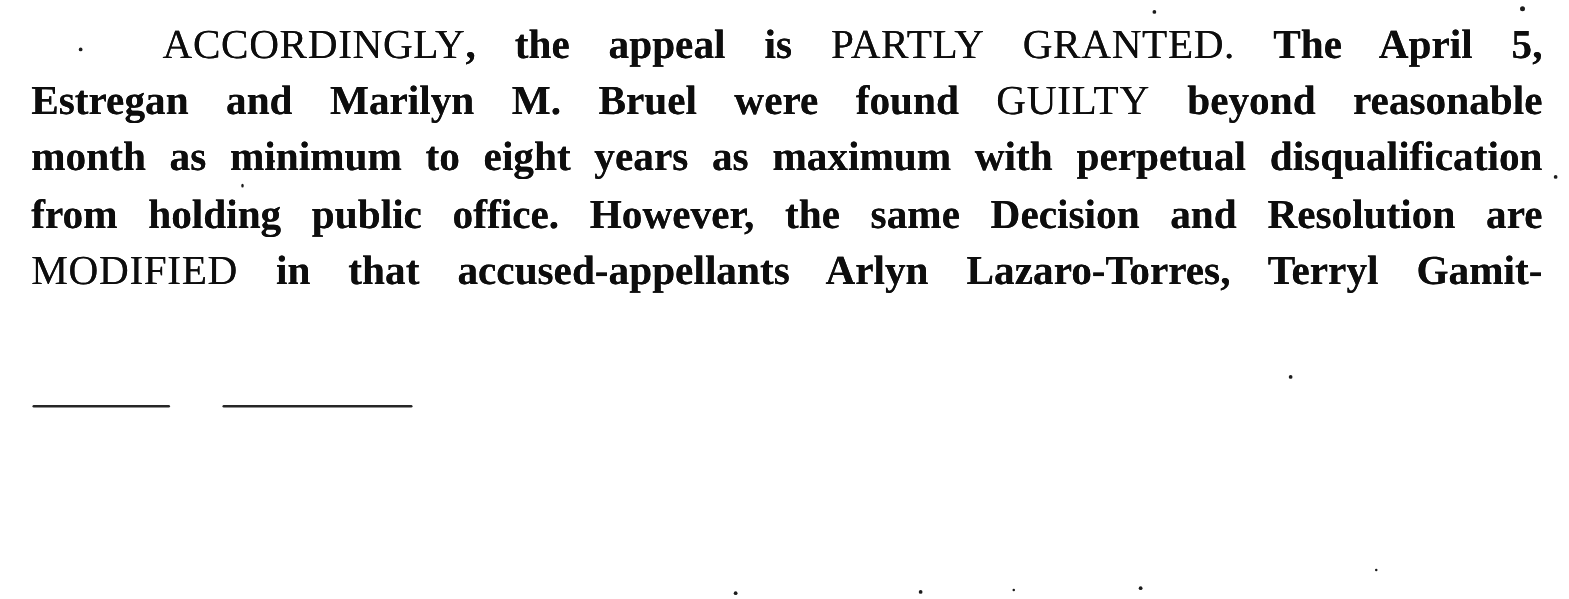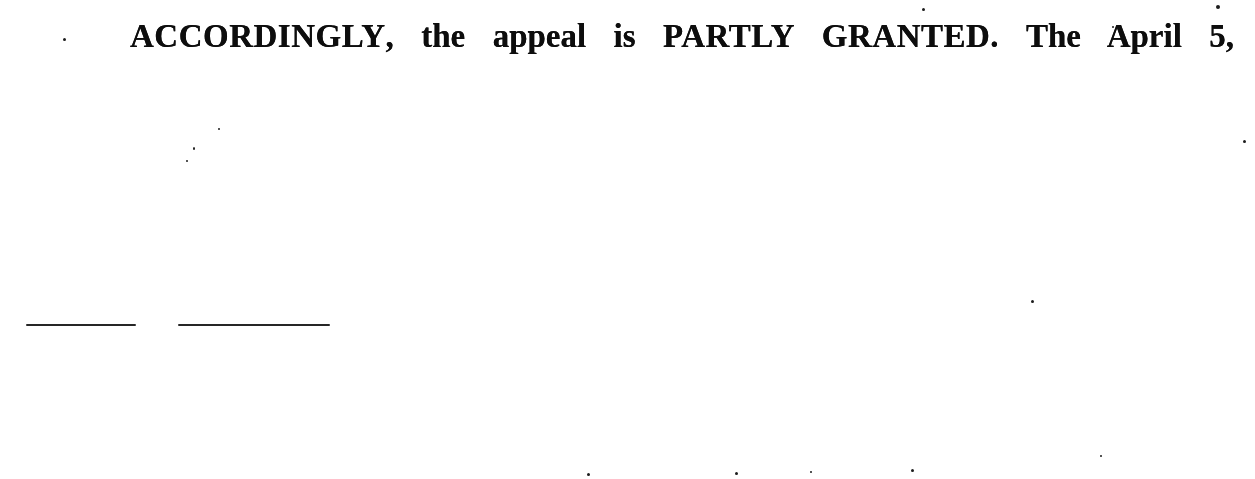--- a/index.html
+++ b/index.html
@@ -25,40 +25,44 @@
     line-height: 45.2px;
     text-align: justify;
     text-align-last: justify;
     -moz-text-align-last: justify;
     white-space: normal;
     
     text-shadow: 0 0 0.4px #222;
   }
   .line.indent { text-indent: 105px; }
   .run { font-weight: bold; }
-  .run.bold { font-weight: bold; letter-spacing: 0.5px; }
+  .run.bold { font-weight: normal; letter-spacing: 0.5px; }
   
   .speck {
     position: absolute;
     background: #1c1c1c;
     border-radius: 50%;
   }
   .artifact-line {
     position: absolute;
     background: #262626;
     height: 2px;
     border-radius: 1px;
   }
 </style>
 </head>
 <body>
 
 <div class="page">
   <div class="paragraph">
       <div class="line indent"><span class="run bold">ACCORDINGLY</span><span class="run">, the appeal is </span><span class="run bold">PARTLY GRANTED.</span><span class="run"> The April 5,</span></div>
+      <div class="line"><span class="run">Estregan and Marilyn M. Bruel were found </span><span class="run bold">GUILTY</span><span class="run"> beyond reasonable</span></div>
+      <div class="line"><span class="run">month as minimum to eight years as maximum with perpetual disqualification</span></div>
+      <div class="line"><span class="run">from holding public office. However, the same Decision and Resolution are</span></div>
+      <div class="line"><span class="run bold">MODIFIED</span><span class="run"> in that accused-appellants Arlyn Lazaro-Torres, Terryl Gamit-</span></div>
     </div>
 
   <div class="speck" style="left:63px;  top:38px;  width:3px; height:3px;"></div>
   <div class="speck" style="left:922px; top:8px;   width:3px; height:3px;"></div>
   <div class="speck" style="left:1216px;top:5px;   width:4px; height:4px;"></div>
   <div class="speck" style="left:1112px;top:26px;  width:2px; height:2px;"></div>
   <div class="speck" style="left:193px; top:147px; width:2px; height:3px;"></div>
   <div class="speck" style="left:218px; top:128px; width:2px; height:2px;"></div>
   <div class="speck" style="left:1243px;top:140px; width:3px; height:3px;"></div>
   <div class="speck" style="left:186px; top:160px; width:2px; height:2px;"></div>

